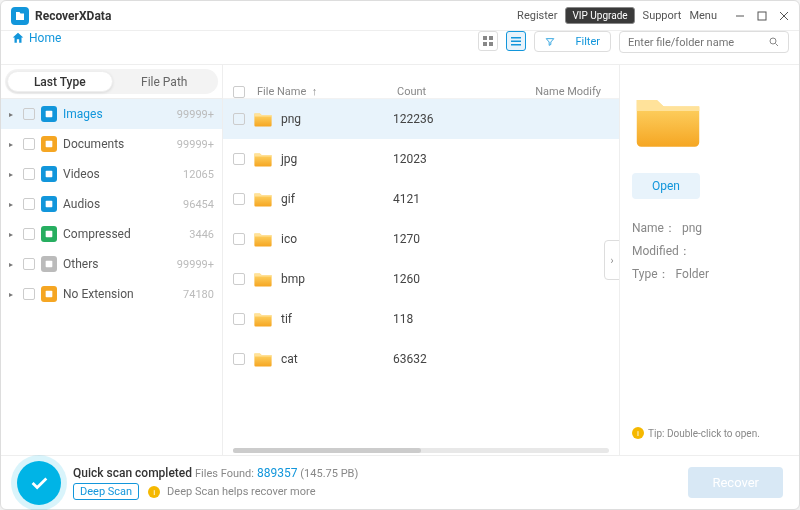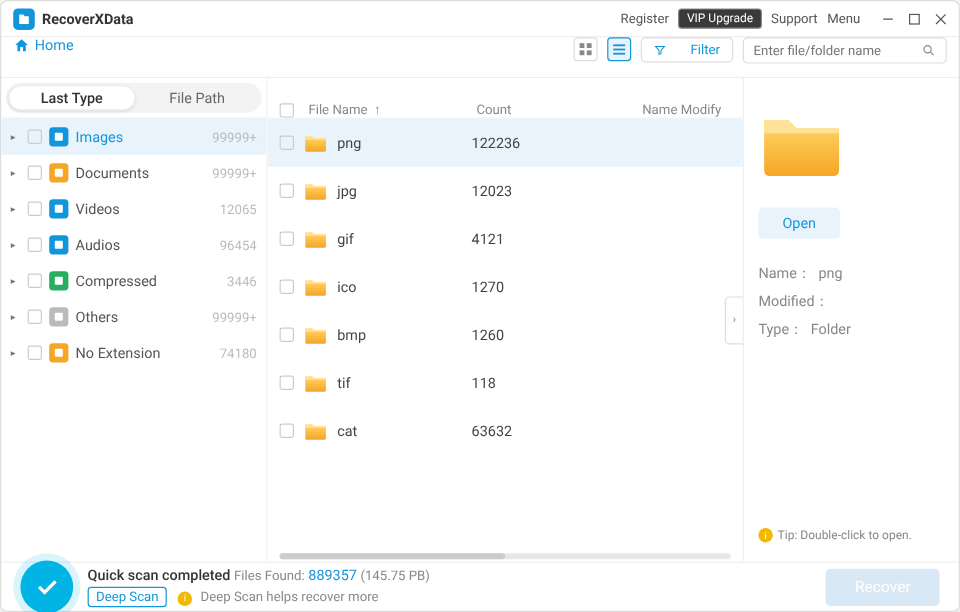--- a/index.html
+++ b/index.html
@@ -55,21 +55,21 @@
 .listscroll{position:absolute;bottom:2px;left:10px;right:10px;height:5px;background:#e8e8e8;border-radius:3px}
 .listscroll .thumb{width:50%;height:100%;background:#ccc;border-radius:3px}
 .expand{position:absolute;right:-1px;top:50%;transform:translateY(-50%);width:16px;height:40px;border:1px solid #ddd;background:#fff;border-radius:4px 0 0 4px;display:flex;align-items:center;justify-content:center;font-size:10px;color:#888;cursor:pointer}
 .details{width:180px;border-left:1px solid #eee;padding:16px 12px;display:flex;flex-direction:column;align-items:flex-start}
 .bigfolder{width:72px;height:58px;margin:10px 0 24px}
 .openbtn{background:#e8f3fb;color:#1296db;border:none;padding:6px 20px;border-radius:4px;font-size:12px;cursor:pointer;margin-bottom:18px}
 .meta{width:100%;font-size:12px;color:#666;line-height:1.9}
 .meta span{color:#888;margin-right:6px}
 .tip{margin-top:auto;font-size:10px;color:#888;display:flex;align-items:center;gap:4px}
 .tip .i{width:12px;height:12px;background:#f5b800;border-radius:50%;color:#fff;font-size:8px;display:flex;align-items:center;justify-content:center}
-.footer{height:41px;border-top:1px solid #eee;display:flex;align-items:center;padding:0 16px;gap:12px}
+.footer{height:54px;border-top:1px solid #eee;display:flex;align-items:center;padding:0 16px;gap:12px}
 .check{width:44px;height:44px;border-radius:50%;background:#00b4e6;display:flex;align-items:center;justify-content:center;box-shadow:0 0 0 6px rgba(0,180,230,.15)}
 .check svg{width:22px;height:22px;stroke:#fff;stroke-width:3;fill:none}
 .status{font-size:12px;color:#333}
 .status .line1{margin-bottom:3px}
 .status .found{color:#1296db}
 .status .sub{color:#888;font-size:11px}
 .deepscan{display:inline-block;border:1px solid #1296db;color:#1296db;padding:1px 6px;border-radius:3px;font-size:11px;margin-right:6px;cursor:pointer}
 .recoverbtn{margin-left:auto;background:#d8e8f5;color:#fff;border:none;padding:8px 24px;border-radius:4px;font-size:13px;cursor:pointer}
 .folder-svg{fill:url(#fg)}
 </style>

